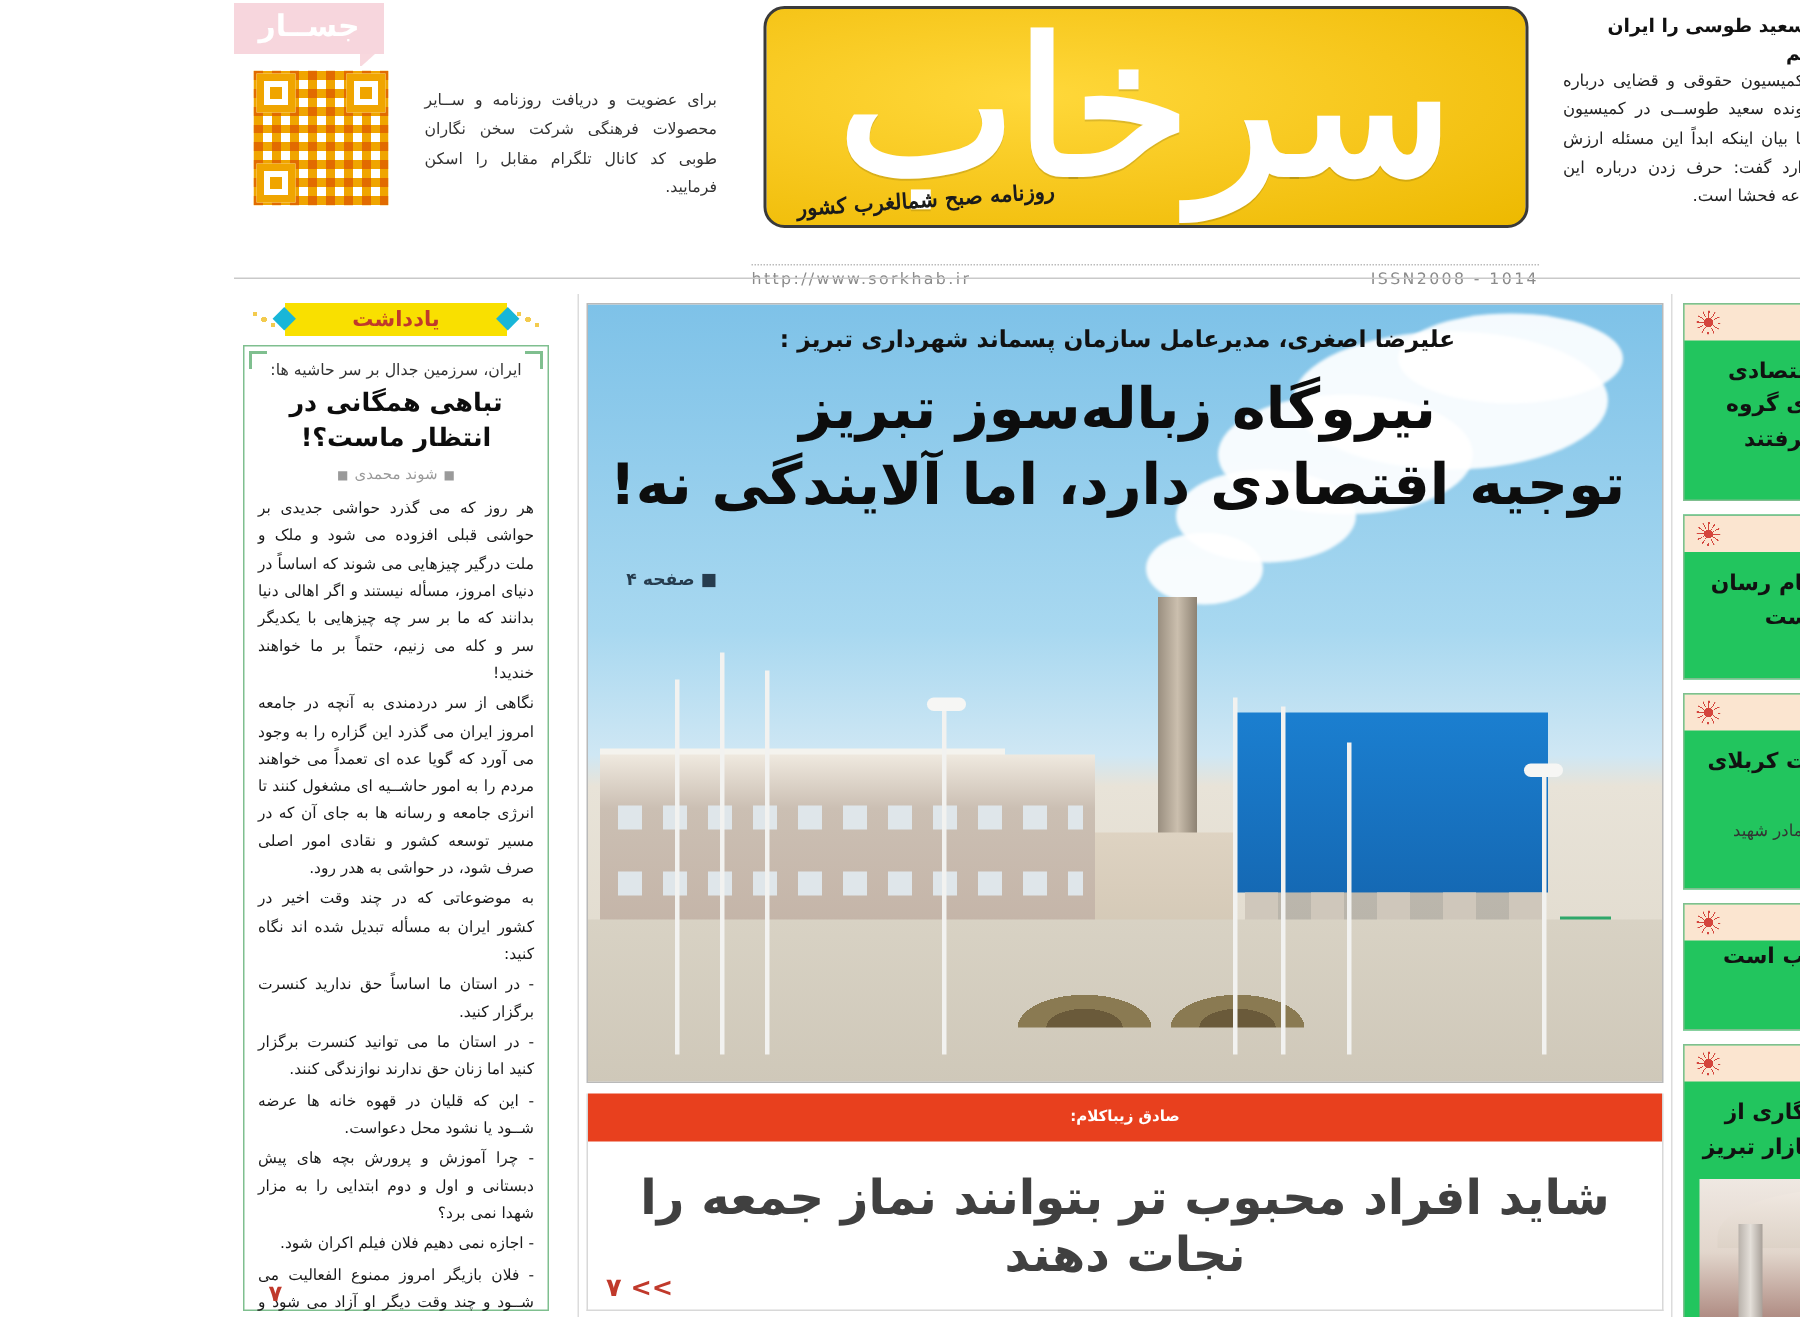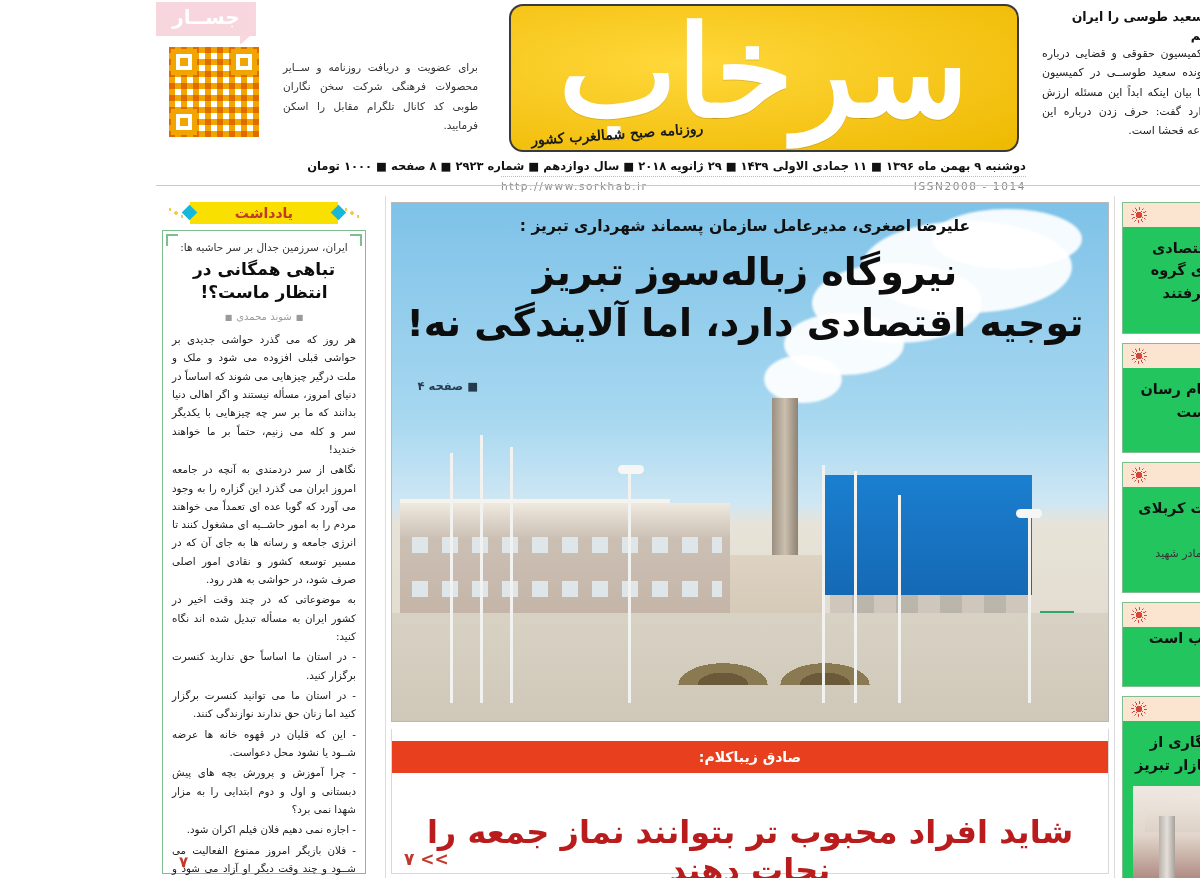--- a/index.html
+++ b/index.html
@@ -362,26 +362,26 @@
   
   .bottom-story {
     position: absolute; top: 533px; right: 5px;
     width: 718px; height: 145px;
     border: 1px solid #d8d8d8; border-top: none;
     background: #fff;
     direction: rtl;
   }
   .bs-bar {
     height: 32px; background: #e8401e;
-    color: #fff; font-size: 14px; font-weight: bold;
-    text-align: center; line-height: 32px; margin-top: 12px;
+    color: #fff; font-size: 10px; font-weight: bold;
+    text-align: center; line-height: 32px;
   }
   .bs-headline {
-    margin-top: 40px;
-    font-size: 32px; font-weight: bold; color: #b91c1c;
+    margin-top: 18px;
+    font-size: 32px; font-weight: bold; color: #404040;
     text-align: center; letter-spacing: -.5px;
   }
   .bs-page {
     position: absolute; left: 12px; bottom: 4px;
     font-size: 17px; font-weight: bold; color: #c0392b;
     direction: ltr;
   }
 
   
   .editorial {
@@ -478,21 +478,20 @@
           </div>
       </div>
       <div class="promo-text">برای عضویت و دریافت روزنامه و ســایر محصولات فرهنگی شرکت سخن نگاران طوبی کد کانال تلگرام مقابل را اسکن فرمایید.</div>
     </div>
 
     <div class="masthead">
       <div class="masthead-box">
         <div class="masthead-logo">سرخاب</div>
         <div class="masthead-sub">روزنامه صبح شمالغرب کشور</div>
       </div>
-      <div class="dateline">دوشنبه ۹ بهمن ماه ۱۳۹۶ ■ ۱۱ جمادی الاولی ۱۴۳۹ ■ ۲۹ ژانویه ۲۰۱۸ ■ سال دوازدهم ■ شماره ۲۹۲۳ ■ ۸ صفحه ■ ۱۰۰۰ تومان</div>
     </div>
     <div class="urlline">
       <span class="url">http://www.sorkhab.ir</span>
       <span class="issn">ISSN2008 - 1014</span>
     </div>
 
     <div class="lead-teaser">
       <div class="teaser-photo">
         <div class="tp-head"></div>
           <div class="tp-face"></div>

